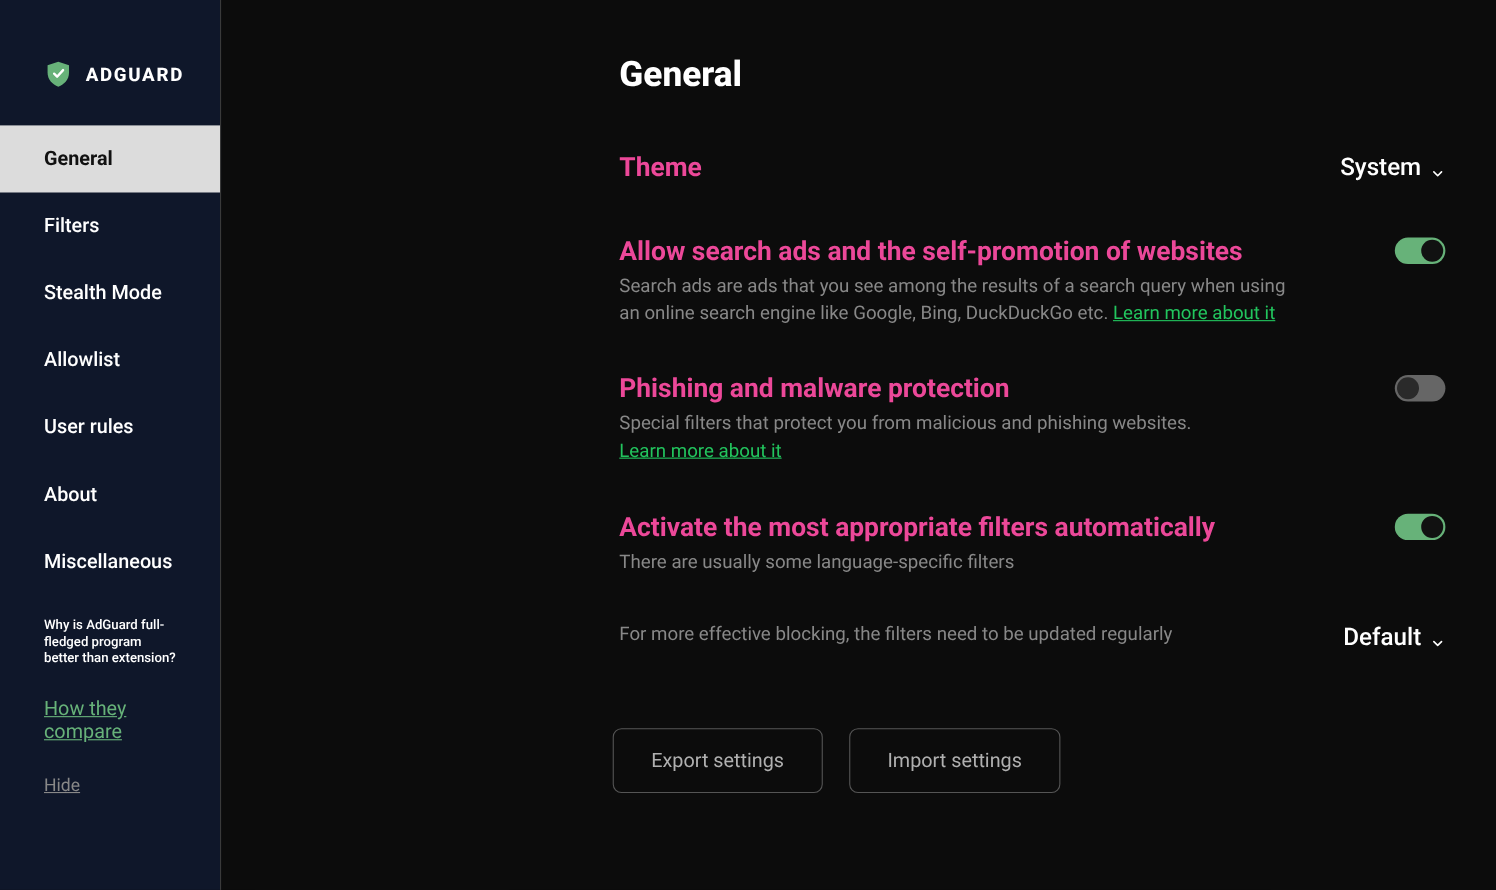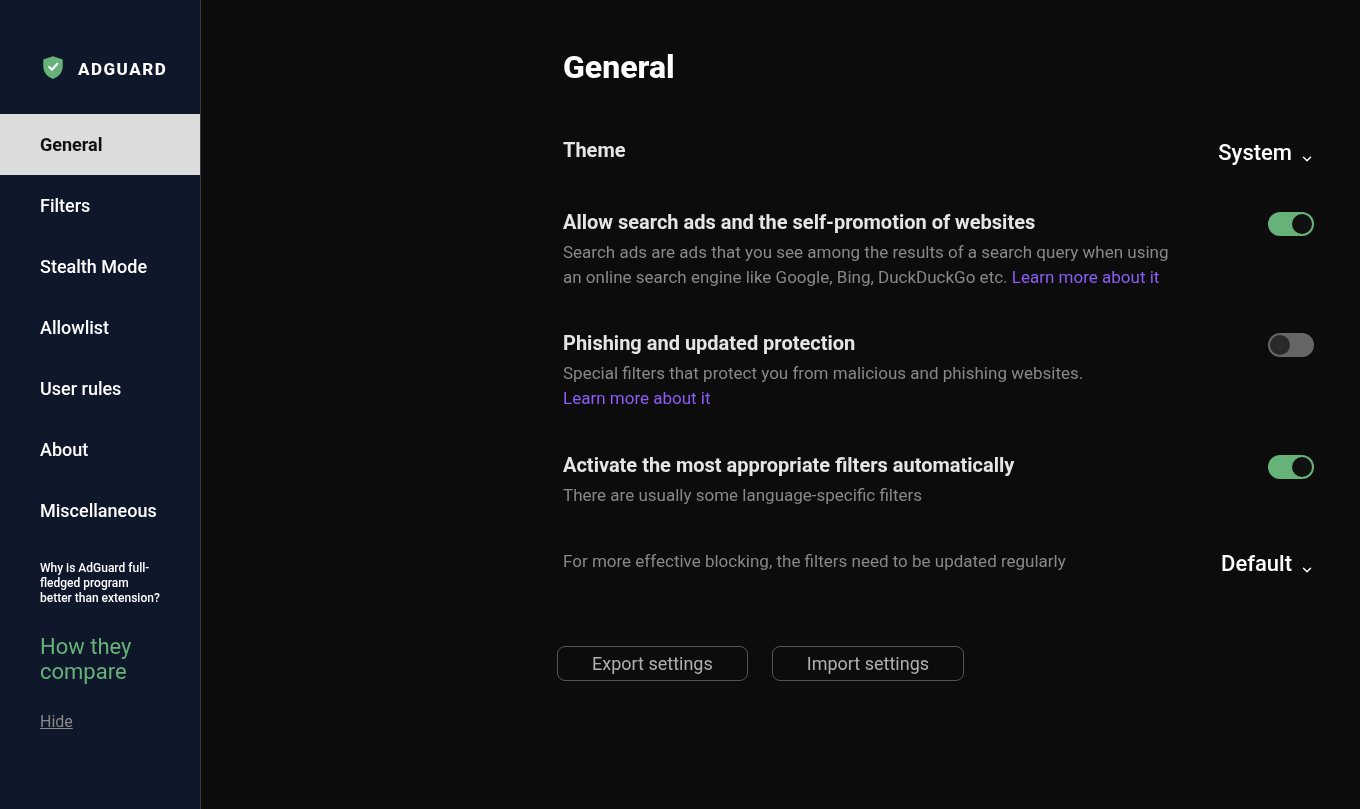--- a/index.html
+++ b/index.html
@@ -57,22 +57,23 @@
     padding: 20px 40px 0 40px;
   }
   .promo-title {
     font-size: 12px;
     font-weight: 500;
     color: #ffffff;
     line-height: 1.25;
     margin-bottom: 28px;
   }
   .promo-link {
-    font-size: 22px;
+    font-size: 18px;
     color: #67b279;
+    text-decoration: underline;
     cursor: pointer;
   }
   .hide-link {
     padding: 28px 40px 0 40px;
     font-size: 16px;
     color: #888888;
     cursor: pointer;
     text-decoration: underline;
   }
   
@@ -89,32 +90,33 @@
     margin-bottom: 52px;
   }
   .setting {
     display: flex;
     align-items: flex-start;
     justify-content: space-between;
     margin-bottom: 42px;
   }
   .setting-text { max-width: 620px; }
   .setting-title {
-    font-size: 20px;
+    font-size: 24px;
     font-weight: 700;
-    color: #e5e5e5;
+    color: #ec4899;
     margin-bottom: 6px;
   }
   .setting-desc {
     font-size: 17px;
     color: #888888;
     line-height: 1.45;
   }
   .learn-link {
-    color: #8b5cf6;
+    color: #22c55e;
+    text-decoration: underline;
     cursor: pointer;
   }
   .select-control {
     display: flex;
     align-items: center;
     gap: 8px;
     font-size: 22px;
     color: #ffffff;
     font-weight: 500;
     cursor: pointer;
@@ -151,21 +153,21 @@
     display: flex;
     gap: 24px;
     margin-top: 70px;
     margin-left: -6px;
   }
   .outline-btn {
     border: 1px solid #555555;
     background: transparent;
     color: #b0b0b0;
     font-size: 18px;
-    padding: 6px 34px;
+    padding: 18px 34px;
     border-radius: 8px;
     cursor: pointer;
     font-family: inherit;
   }
 </style>
 </head>
 <body>
 
 <div class="app">
 
@@ -221,21 +223,21 @@
           <span>Search ads are ads that you see among the results of a search query when using an online search engine like Google, Bing, DuckDuckGo etc. </span><a class="learn-link">Learn more about it</a>
         </div>
       </div>
       <div class="toggle on">
           <div class="knob"></div>
         </div>
     </div>
 
     <div class="setting">
       <div class="setting-text">
-        <div class="setting-title">Phishing and updated protection</div>
+        <div class="setting-title">Phishing and malware protection</div>
         <div class="setting-desc">
           <span>Special filters that protect you from malicious and phishing websites.</span><br>
           <a class="learn-link">Learn more about it</a>
         </div>
       </div>
       <div class="toggle off">
           <div class="knob"></div>
         </div>
     </div>
 

